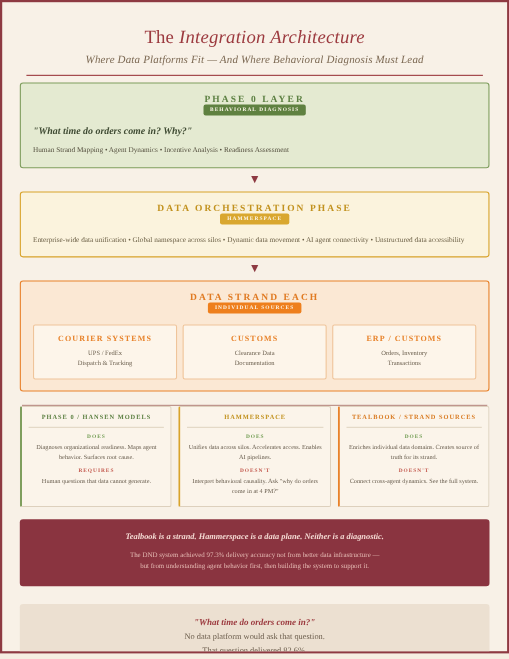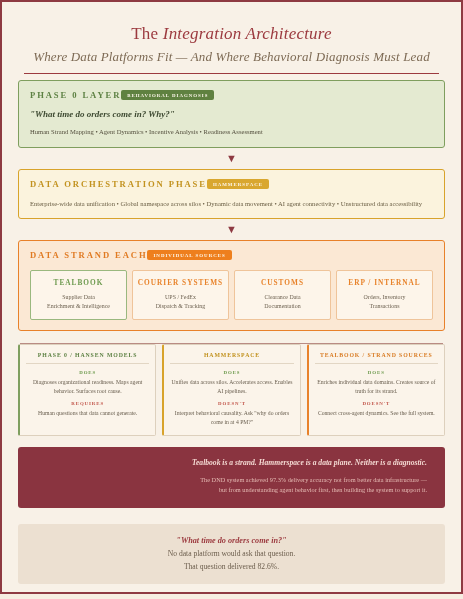--- a/index.html
+++ b/index.html
@@ -23,41 +23,42 @@
 
   
   .hdr { text-align: center; padding: 8px 0 6px; }
   .hdr-title {
     font-size: 17px;
     color: #9c3a3f;
     letter-spacing: .2px;
   }
   .hdr-title .ital { font-style: italic; }
   .hdr-sub {
-    font-size: 13px;
+    font-size: 10px;
     font-style: italic;
     color: #7d6a54;
     margin-top: 5px;
     letter-spacing: .15px;
   }
   .hdr-rule {
     border-bottom: 1px solid #9c3a3f;
     margin: 8px 10px 0 10px;
   }
 
   
   .layer {
     position: relative;
     border-radius: 3px;
     padding: 9px 11px 10px 11px;
     margin: 0 4px;
   }
   .layer-head {
     display: flex;
     align-items: center;
+    flex-direction: column;
   }
   .layer-title {
     font-size: 8.6px;
     letter-spacing: 1.9px;
     font-weight: bold;
   }
   .badge {
     font-size: 4.9px;
     letter-spacing: 1px;
     color: #fdf6ea;
@@ -197,21 +198,21 @@
     margin-top: 3px;
     line-height: 1.5;
   }
 
   
   .callout {
     background: #8a3440;
     border-radius: 3px;
     margin: 11px 4px 16px 4px;
     padding: 11px 18px 12px 18px;
-    text-align: right;
+    text-align: center;
   }
   .callout-lead {
     font-size: 7.6px;
     font-style: italic;
     color: #f4d9d2;
     font-weight: bold;
   }
   .callout-body {
     font-size: 6.3px;
     color: #e4b9b2;
@@ -270,34 +271,30 @@
   </div>
 
   <div class="arrow">▼</div>
 
   <div class="layer strand">
     <div class="layer-head">
       <div class="layer-title">DATA STRAND EACH</div>
       <div class="badge">INDIVIDUAL SOURCES</div>
     </div>
     <div class="strand-cols">
-      <div class="scol green">
-        <div class="scol-title">TEALBOOK</div>
-        <div class="scol-desc"><span>Supplier Data</span><br><span>Enrichment &amp; Intelligence</span></div>
-      </div>
       <div class="scol">
         <div class="scol-title">COURIER SYSTEMS</div>
         <div class="scol-desc"><span>UPS / FedEx</span><br><span>Dispatch &amp; Tracking</span></div>
       </div>
       <div class="scol">
         <div class="scol-title">CUSTOMS</div>
         <div class="scol-desc"><span>Clearance Data</span><br><span>Documentation</span></div>
       </div>
       <div class="scol">
-        <div class="scol-title">ERP / INTERNAL</div>
+        <div class="scol-title">ERP / CUSTOMS</div>
         <div class="scol-desc"><span>Orders, Inventory</span><br><span>Transactions</span></div>
       </div>
     </div>
   </div>
 
   <div class="sect-rule"></div>
 
   <div class="cards">
     <div class="card lgreen">
       <div class="card-title">PHASE 0 / HANSEN MODELS</div>

